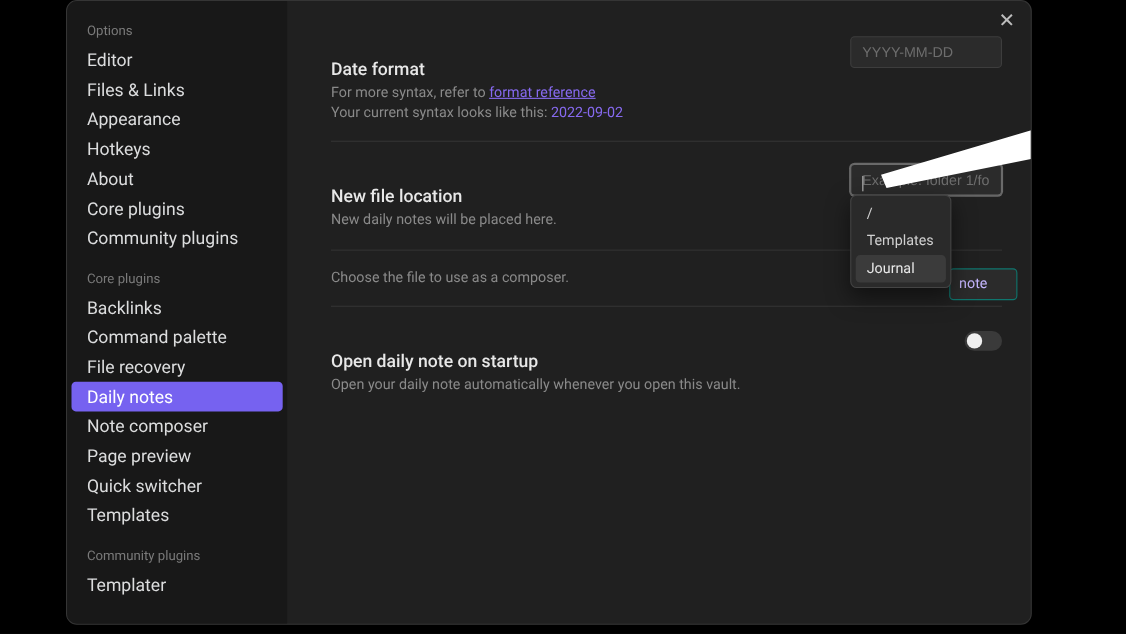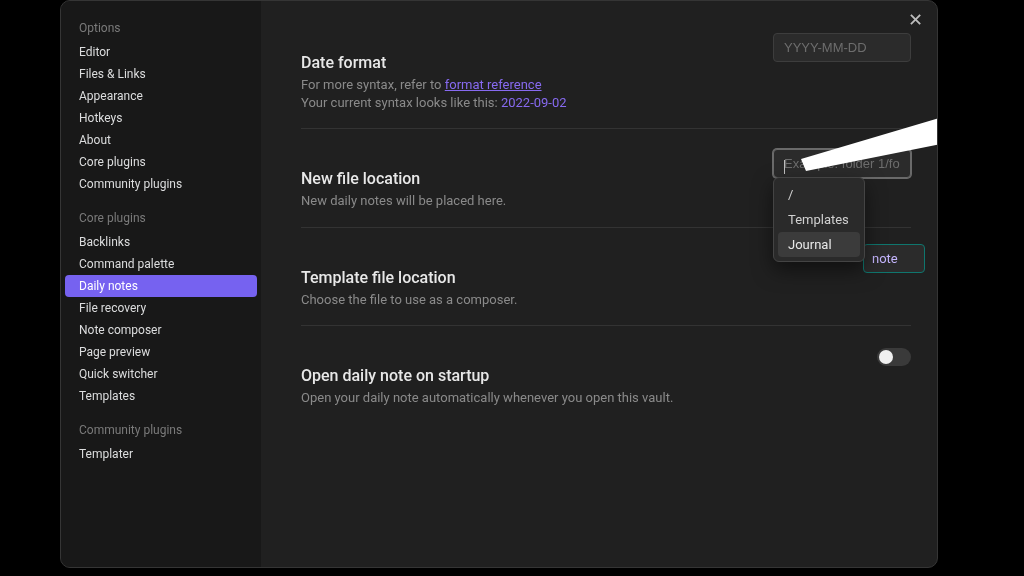--- a/index.html
+++ b/index.html
@@ -26,21 +26,21 @@
   }
   .section-title {
     color: #7a7a7a;
     font-size: 12px;
     padding: 16px 14px 6px 14px;
   }
   .section-title:first-child { padding-top: 4px; }
   .side-item {
     display: block;
     padding: 4px 14px;
-    font-size: 12px;
+    font-size: 16px;
     color: #dcddde;
     cursor: pointer;
     border-radius: 4px;
   }
   .side-item.selected {
     background: #7662f0;
     color: #fff;
   }
   .main {
     flex: 1;
@@ -177,22 +177,22 @@
     <div class="side-item">Files &amp; Links</div>
     <div class="side-item">Appearance</div>
     <div class="side-item">Hotkeys</div>
     <div class="side-item">About</div>
     <div class="side-item">Core plugins</div>
     <div class="side-item">Community plugins</div>
 
     <div class="section-title">Core plugins</div>
     <div class="side-item">Backlinks</div>
     <div class="side-item">Command palette</div>
+    <div class="side-item">File recovery</div>
     <div class="side-item selected">Daily notes</div>
-    <div class="side-item">File recovery</div>
     <div class="side-item">Note composer</div>
     <div class="side-item">Page preview</div>
     <div class="side-item">Quick switcher</div>
     <div class="side-item">Templates</div>
 
     <div class="section-title">Community plugins</div>
     <div class="side-item">Templater</div>
   </div>
 
   <div class="main">
@@ -224,21 +224,20 @@
         <div class="dropdown">
           <div class="dropdown-item">/</div>
           <div class="dropdown-item">Templates</div>
           <div class="dropdown-item hover">Journal</div>
         </div>
       </div>
     </div>
 
     <div class="setting">
       <div class="setting-left">
-        <div class="setting-title">Template file location</div>
         <div class="setting-desc">Choose the file to use as a composer.</div>
       </div>
       <div class="setting-control" style="position:relative;">
         <div class="peek-input">note</div>
       </div>
     </div>
 
     <div class="setting last">
       <div class="setting-left">
         <div class="setting-title">Open daily note on startup</div>

